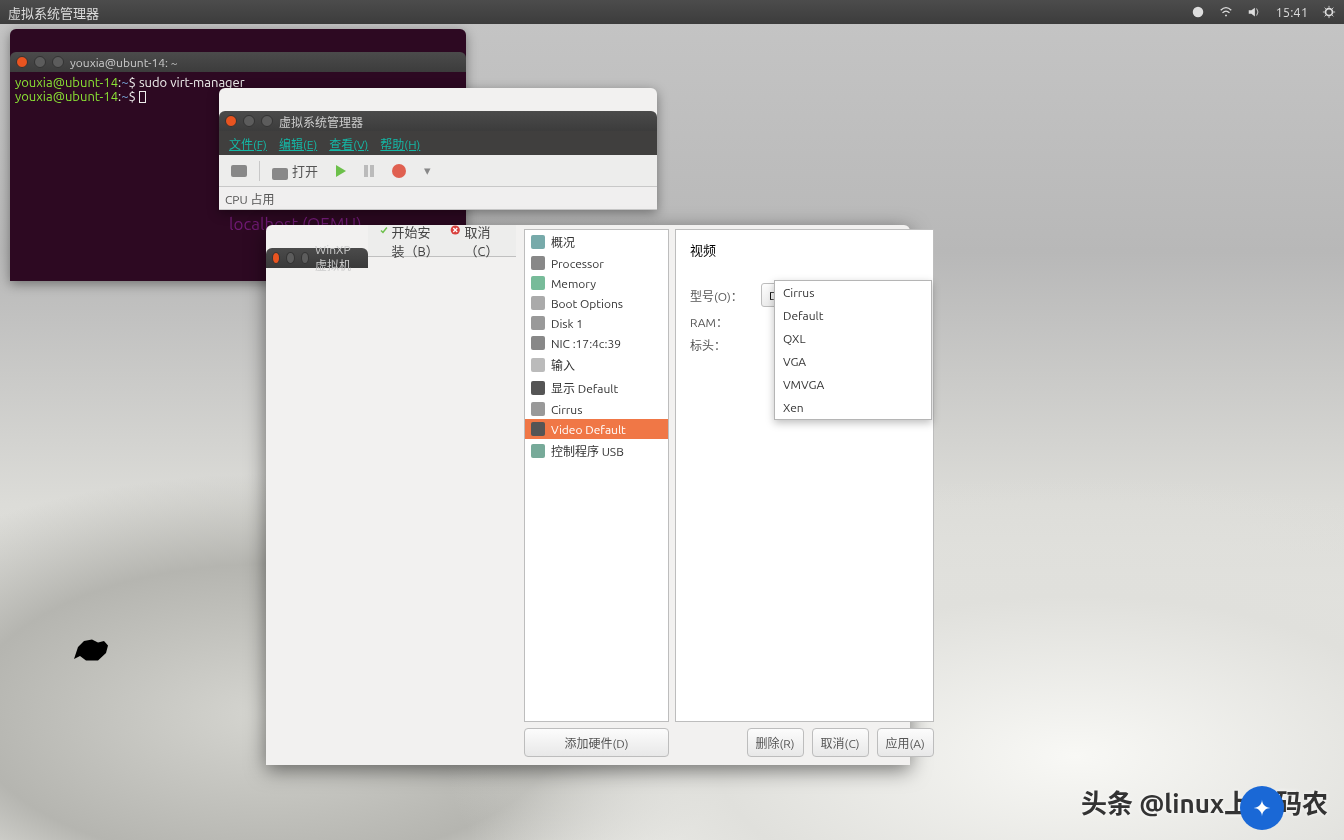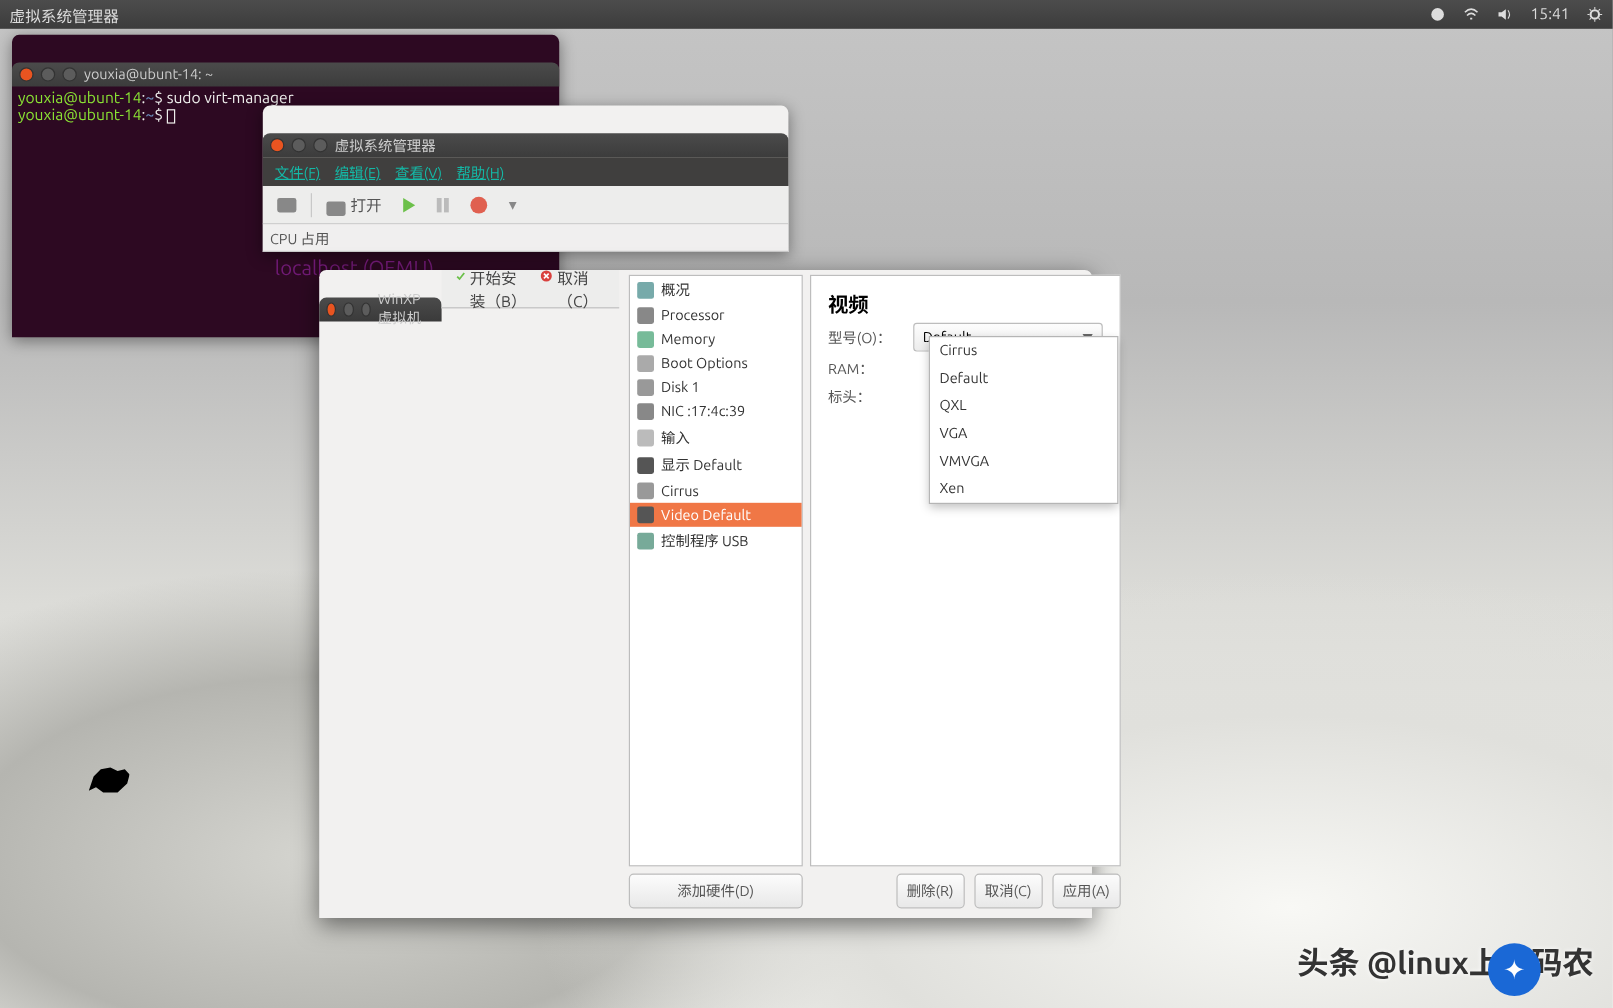--- a/index.html
+++ b/index.html
@@ -45,21 +45,21 @@
 .close-btn{ background:#e95420; }
 .vm-actions { height:32px; display:flex; align-items:center; gap:16px; padding:0 12px; background:#ededec; border-bottom:1px solid #c0c0c0; }
 .act { display:flex; align-items:flex-start; gap:4px; color:#444; font-size:13px; }
 .act .ic { width:16px; height:16px; }
 .vm-body { flex:1; display:flex; padding:4px 8px 8px; gap:6px; min-height:0; }
 .hw-list { width:145px; border:1px solid #bdbdbd; background:#fff; display:flex; flex-direction:column; }
 .hw-item { padding:3px 6px; display:flex; align-items:center; gap:6px; font-size:12px; color:#333; }
 .hw-item.selected { background:#f07746; color:#fff; }
 .hw-item .ic { width:14px; height:14px; flex-shrink:0; }
 .hw-panel { flex:1; border:1px solid #bdbdbd; background:#fff; padding:10px 14px; position:relative; }
-.hw-panel h4 { font-size:17px; font-weight:bold; margin-bottom:4px; }
+.hw-panel h4 { font-size:13px; font-weight:normal; margin-bottom:24px; }
 .form-row { display:flex; align-items:center; gap:6px; margin-bottom:6px; font-size:12px; }
 .form-row label { width:65px; text-align:left; color:#555; }
 .combo { width:158px; height:24px; border:1px solid #bdbdbd; border-radius:3px; display:flex; align-items:center; padding:0 7px; background:linear-gradient(#fdfdfd,#ececec); justify-content:space-between; font-size:12px; }
 .combo .arrow { color:#666; font-size:9px; }
 .dropdown { position:absolute; left:98px; top:50px; width:158px; background:#fff; border:1px solid #b5b5b5; box-shadow:0 3px 8px rgba(0,0,0,0.25); z-index:5; }
 .dropdown div { padding:5px 8px; font-size:12px; color:#333; }
 .vm-footer { display:flex; padding:8px 10px; gap:8px; }
 .vm-footer .spacer{flex:1;}
 .btn { padding:5px 8px; border:1px solid #bdbdbd; border-radius:4px; background:linear-gradient(#fcfcfc,#e8e8e8); font-size:12px; color:#555; }
 .add-hw-btn{ width:145px; text-align:center; }

